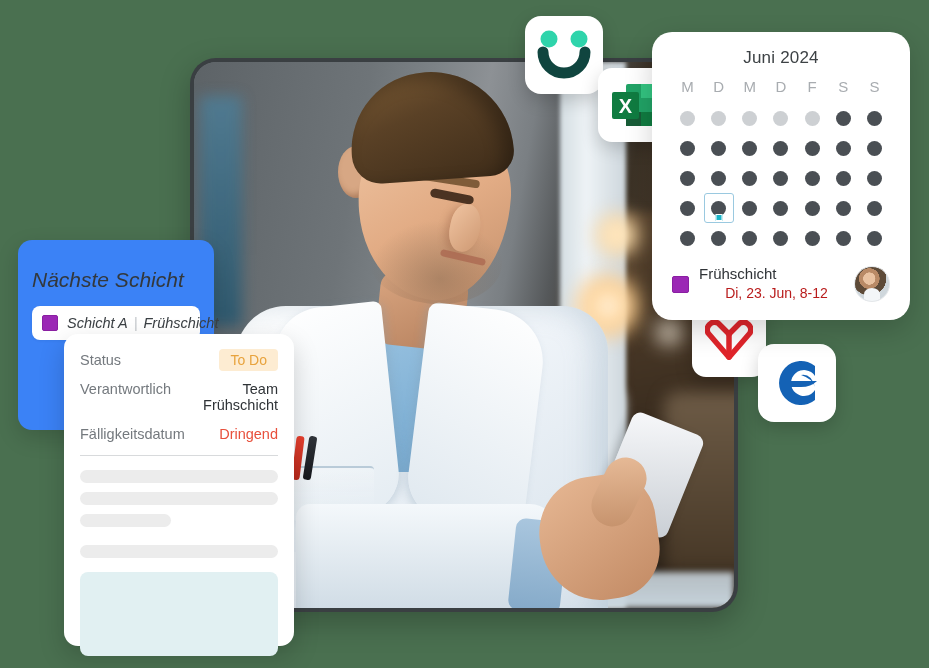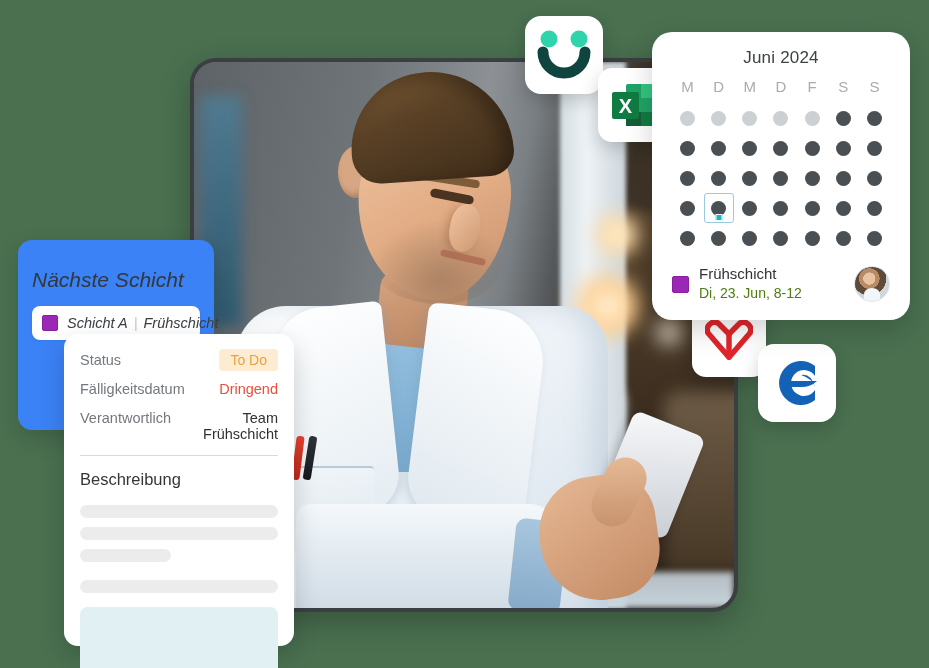--- a/index.html
+++ b/index.html
@@ -222,21 +222,21 @@
     transform:translateX(-50%);
     width:5px; height:5px; background:#19b5c9; border:1px solid #fff;
   }
   .cal-legend { display:flex; align-items:center; margin-top:16px; }
   .legend-swatch {
     width:17px; height:17px; background:#9b28b5; border-radius:2px;
     border:1px solid #8a1fa2; margin-right:10px; flex:0 0 auto;
   }
   .legend-text { flex:1; }
   .legend-title { font-size:15px; color:#2f3337; line-height:1.25; }
-  .legend-sub { font-size:14px; color:#4d7c0f; line-height:1.4; }
+  .legend-sub { font-size:14px; color:#b91c1c; line-height:1.4;text-align:center; }
   .avatar {
     width:36px; height:36px; border-radius:50%; flex:0 0 auto;
     background: radial-gradient(circle at 42% 34%, #e9c2a1 0 20%, #b98a66 21% 34%, #5d4a38 35% 56%, #cfd7dc 57% 100%);
     border:1px solid #e4e7ea; overflow:hidden; position:relative;
   }
   .avatar::after {
     content:""; position:absolute; left:26%; bottom:0; width:48%; height:38%;
     background:#f3f6f8; border-radius:50% 50% 0 0;
   }
 
@@ -511,30 +511,29 @@
   </div>
 
   <div class="task-card">
     <div class="task-row">
       <span class="task-label">Status</span>
       <span class="task-value">
         <span class="badge-todo">To Do</span>
       </span>
     </div>
     <div class="task-row">
+      <span class="task-label">Verantwortlich</span>
+      <span class="task-value val-plain">Team Frühschicht</span>
+    </div>
+    <div class="task-row">
       <span class="task-label">Fälligkeitsdatum</span>
       <span class="task-value val-urgent">Dringend</span>
     </div>
-    <div class="task-row">
-      <span class="task-label">Verantwortlich</span>
-      <span class="task-value val-plain">Team Frühschicht</span>
-    </div>
 
     <div class="task-divider"></div>
-    <div class="task-heading">Beschreibung</div>
 
     <div class="skel w100"></div>
     <div class="skel w100"></div>
     <div class="skel w46"></div>
     <div class="skel w100 gap"></div>
     <div class="note-box"></div>
   </div>
 
 </div>
 

